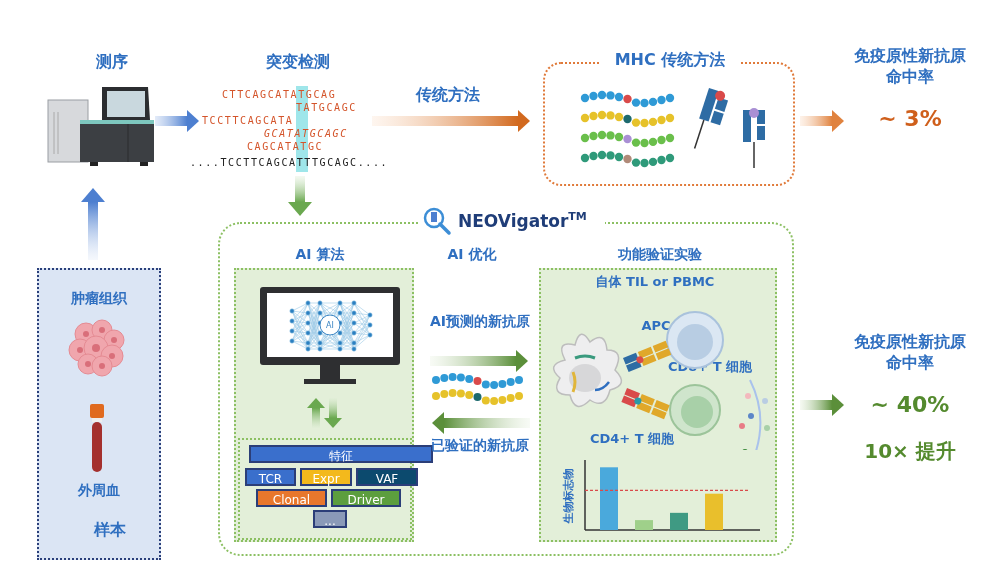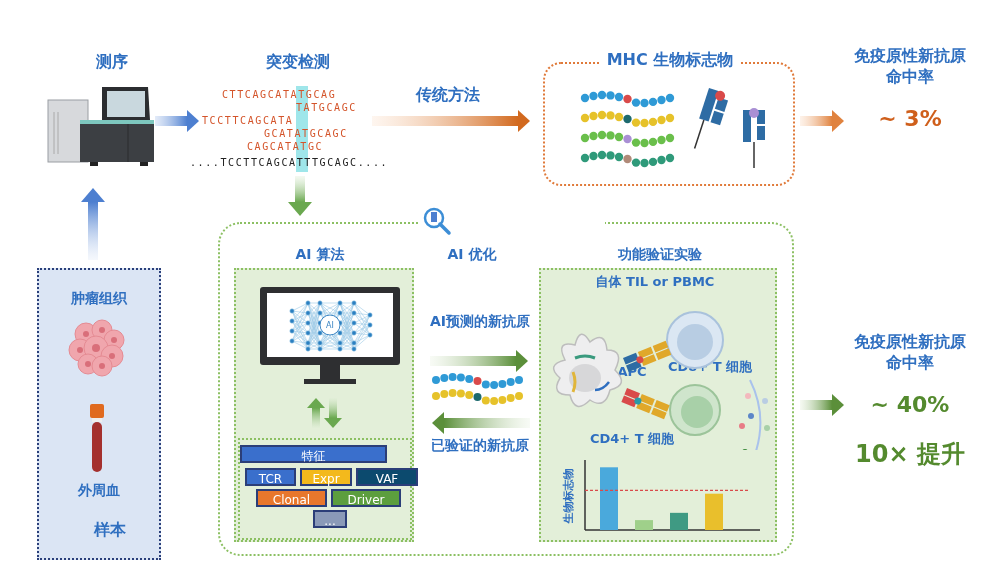--- a/index.html
+++ b/index.html
@@ -47,38 +47,38 @@
     </defs>
   <rect x="0" y="6" width="32" height="10" fill="url(#gb1)"></rect>
   <polygon points="32,0 44,11 32,22" fill="#4d7fd0"></polygon>
 </svg>
 
 <div class="abs lbl lbl-lg" style="left:230px;top:52px;width:100px;text-align:right;">突变检测</div>
 <div class="abs" style="left:296px;top:86px;width:12px;height:86px;background:#9fe6ea;"></div>
 <div class="abs seq" style="left:222px;top:88px;">CTTCAGCATATGCAG</div>
 <div class="abs seq" style="left:296px;top:101px;">TATGCAGC</div>
 <div class="abs seq" style="left:202px;top:114px;">TCCTTCAGCATA</div>
-<div class="abs seq" style="left:264px;top:127px;">GCATATGCAGC</div>
+<div class="abs seq" style="left:264px;top:127px;font-style:italic;">GCATATGCAGC</div>
 <div class="abs seq" style="left:247px;top:140px;text-align:center;">CAGCATATGC</div>
 <div class="abs seq black" style="left:190px;top:156px;">....TCCTTCAGCATTTGCAGC....</div>
 
 <div class="abs lbl lbl-lg" style="left:398px;top:85px;width:100px;">传统方法</div>
 <svg class="abs" style="left:372px;top:110px;" width="160" height="22">
   <defs>
       <linearGradient id="go1" x1="0" x2="1">
         <stop offset="0" stop-color="#fbe0cb" stop-opacity="0.3"></stop>
         <stop offset="1" stop-color="#d2691e"></stop>
       </linearGradient>
     </defs>
   <rect x="0" y="6" width="146" height="10" fill="url(#go1)"></rect>
   <polygon points="146,0 158,11 146,22" fill="#d2691e"></polygon>
 </svg>
 
 <div class="abs box-dotted-orange" style="left:543px;top:62px;width:248px;height:120px;"></div>
-<div class="abs lbl lbl-lg" style="left:600px;top:50px;width:140px;background:#fff;">MHC 生物标志物</div>
+<div class="abs lbl lbl-lg" style="left:600px;top:50px;width:140px;background:#fff;">MHC 传统方法</div>
 <svg class="abs" style="left:575px;top:80px;" width="200" height="100">
   <g id="chainrow">
   <circle cx="10" cy="18" r="4.2" fill="#2f9ad6"></circle>
       <circle cx="18.5" cy="16.067346938286928" r="4.2" fill="#2f9ad6"></circle>
       <circle cx="27" cy="15.04365081003462" r="4.2" fill="#2f9ad6"></circle>
       <circle cx="35.5" cy="15.410371900053377" r="4.2" fill="#2f9ad6"></circle>
       <circle cx="44" cy="16.995035549532286" r="4.2" fill="#2f9ad6"></circle>
       <circle cx="52.5" cy="19.052349683068858" r="4.2" fill="#d94a4a"></circle>
       <circle cx="61" cy="22.614727317240764" r="4.2" fill="#2f9ad6"></circle>
       <circle cx="69.5" cy="22.947357837873" r="4.2" fill="#2f9ad6"></circle>
@@ -209,20 +209,23 @@
 </svg>
 
 <div class="abs box-dotted-green" style="left:218px;top:222px;width:572px;height:330px;"></div>
 
 <div class="abs" style="left:418px;top:204px;background:#fff;padding:0 6px;height:34px;width:175px;">
   <svg class="abs" style="left:4px;top:2px;" width="30" height="30">
     <circle cx="12" cy="12" r="9" fill="#fff" stroke="#3d8ed6" stroke-width="2.5"></circle>
     <line x1="18" y1="18" x2="27" y2="27" stroke="#3d8ed6" stroke-width="3.5" stroke-linecap="round"></line>
     <rect x="9" y="6" width="6" height="10" fill="#4d7fd0"></rect>
   </svg>
+  <span class="abs" style="left:40px;top:6px;font-size:17px;font-weight:bold;color:#1f3d78;white-space:nowrap;">
+    <span>NEOVigator</span><sup style="font-size:11px;">TM</sup>
+  </span>
 </div>
 
 <div class="abs lbl lbl-md" style="left:270px;top:246px;width:100px;">AI 算法</div>
 <div class="abs lbl lbl-md" style="left:432px;top:246px;width:80px;">AI 优化</div>
 <div class="abs panel-green" style="left:234px;top:268px;width:176px;height:270px;"></div>
 
 <svg class="abs" style="left:258px;top:285px;" width="145" height="110">
   <rect x="2" y="2" width="140" height="78" rx="3" fill="#2e2f31"></rect>
   <rect x="9" y="8" width="126" height="64" fill="#ffffff"></rect>
   <g id="nn" stroke="#9cc9e6" stroke-width="0.6">
@@ -425,21 +428,21 @@
         <stop offset="1" stop-color="#6aa84f"></stop>
       </linearGradient>
   </defs>
   <polygon points="2,10 11,0 20,10" fill="#6aa84f"></polygon>
     <rect x="7" y="10" width="8" height="20" fill="url(#gu)"></rect>
   <rect x="24" y="0" width="8" height="20" fill="url(#gd)"></rect>
     <polygon points="19,20 37,20 28,30" fill="#6aa84f"></polygon>
 </svg>
 
 <div class="abs panel-green" style="left:238px;top:438px;width:170px;height:98px;"></div>
-<div class="feat" style="left:240px;top:445px;width:147px;background:#3a6fcc;">特征</div>
+<div class="feat" style="left:249px;top:445px;width:184px;background:#3a6fcc;">特征</div>
 <div class="feat" style="left:245px;top:468px;width:51px;background:#3a6fcc;">TCR</div>
 <div class="feat" style="left:300px;top:468px;width:52px;background:#f3b91c;">Expr</div>
 <div class="feat" style="left:356px;top:468px;width:62px;background:#0c4a6e;">VAF</div>
 <div class="feat" style="left:256px;top:489px;width:71px;background:#e8772c;">Clonal</div>
 <div class="feat" style="left:331px;top:489px;width:70px;background:#5c9e3e;">Driver</div>
 <div class="feat" style="left:313px;top:510px;width:34px;background:#8a9ab8;">...</div>
 
 <div class="abs lbl lbl-md" style="left:425px;top:312px;width:110px;white-space:normal;line-height:19px;">AI预测的新抗原</div>
 <svg class="abs" style="left:430px;top:350px;" width="100" height="22">
   <defs>
@@ -485,21 +488,21 @@
       </linearGradient>
     </defs>
   <polygon points="14,0 2,11 14,22" fill="#5b8f3a"></polygon>
   <rect x="14" y="6" width="86" height="10" fill="url(#gg3)"></rect>
 </svg>
 <div class="abs lbl lbl-md" style="left:425px;top:436px;width:110px;white-space:normal;line-height:19px;">已验证的新抗原</div>
 
 <div class="abs lbl lbl-md" style="left:570px;top:246px;width:180px;">功能验证实验</div>
 <div class="abs panel-green" style="left:539px;top:268px;width:234px;height:270px;"></div>
 <div class="abs lbl" style="left:560px;top:273px;width:190px;font-size:13px;">自体 TIL or PBMC</div>
-<div class="abs lbl" style="left:612px;top:318px;width:40px;font-size:13px;margin-top:46px;">APC</div>
+<div class="abs lbl" style="left:636px;top:318px;width:40px;font-size:13px;">APC</div>
 <div class="abs lbl" style="left:660px;top:358px;width:100px;font-size:13px;">CD8+ T 细胞</div>
 <div class="abs lbl" style="left:582px;top:430px;width:100px;font-size:13px;">CD4+ T 细胞</div>
 
 <svg class="abs" style="left:545px;top:300px;" width="225" height="150">
 
   <path d="M20,60 Q10,40 30,45 Q35,25 45,42 Q60,30 62,50 Q80,50 70,70 Q85,85 65,90 Q60,110 45,100 Q30,115 25,95 Q5,95 15,78 Q0,65 20,60 Z" fill="#eeeeef" stroke="#bdbdbd" stroke-width="1.5"></path>
   <ellipse cx="40" cy="78" rx="16" ry="14" fill="#d7d7d9"></ellipse>
   <path d="M30,58 q10,-4 20,0" stroke="#3a9a7e" stroke-width="3" fill="none"></path>
   <path d="M28,72 q4,10 0,20" stroke="#e0b53a" stroke-width="3" fill="none"></path>
   <path d="M50,90 q8,0 14,-8" stroke="#2f6fc0" stroke-width="2.5" fill="none"></path>
@@ -559,13 +562,13 @@
         <stop offset="1" stop-color="#5b8f3a"></stop>
       </linearGradient>
     </defs>
   <rect x="0" y="6" width="32" height="10" fill="url(#gg4)"></rect>
   <polygon points="32,0 44,11 32,22" fill="#5b8f3a"></polygon>
 </svg>
 
 <div class="abs lbl lbl-lg" style="left:830px;top:332px;width:160px;">免疫原性新抗原</div>
 <div class="abs lbl lbl-lg" style="left:830px;top:353px;width:160px;">命中率</div>
 <div class="abs rate-val" style="left:850px;top:392px;width:120px;font-size:22px;color:#548a2e;">~ 40%</div>
-<div class="abs rate-val" style="left:840px;top:438px;width:140px;font-size:24px;color:#548a2e;">10× 提升</div>
+<div class="abs rate-val" style="left:840px;top:438px;width:140px;font-size:20px;color:#548a2e;">10× 提升</div>
 
 </body></html>

